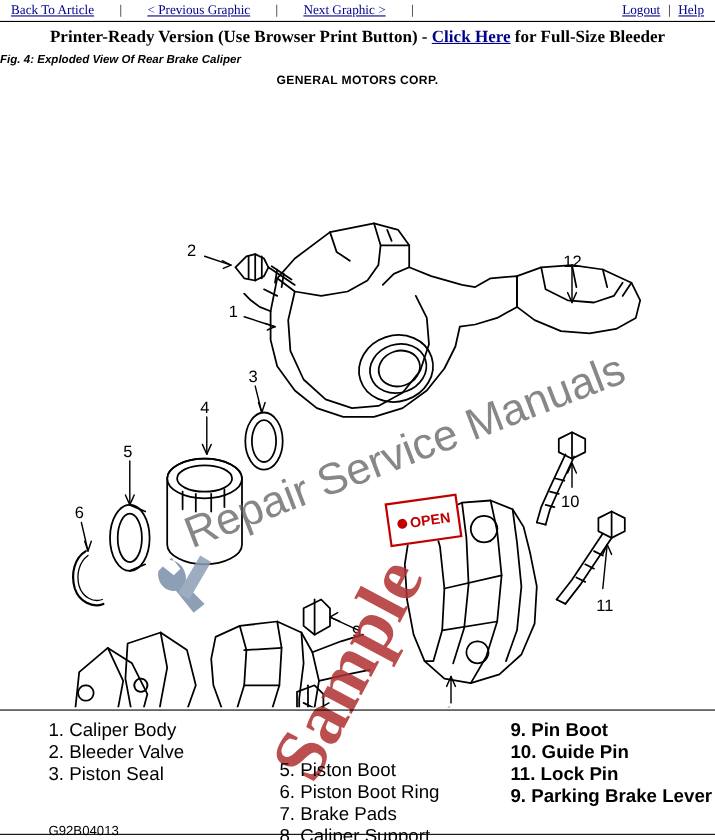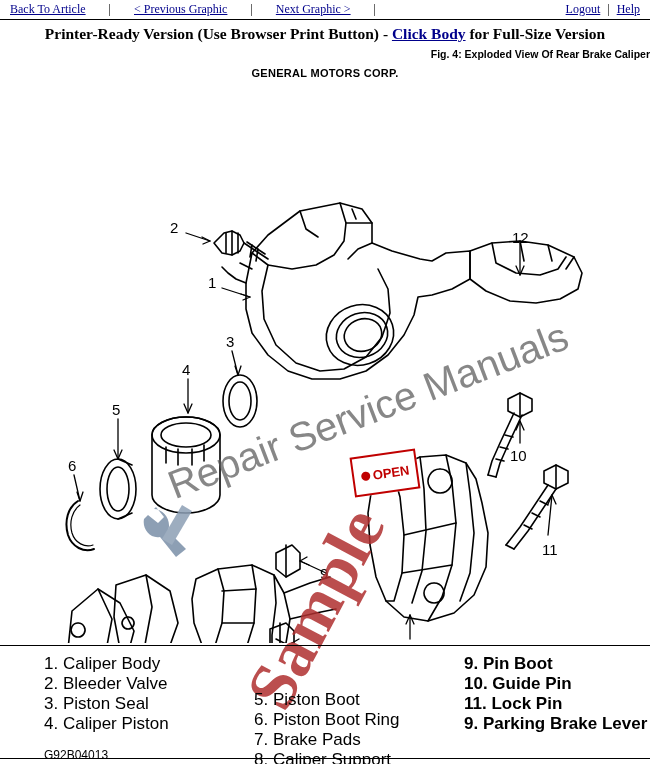--- a/index.html
+++ b/index.html
@@ -56,25 +56,26 @@
     font-size: 15.5px;
     padding-top: 5px;
     padding-bottom: 2px;
   }
   .printer-line .click {
     color: #00008B;
     text-decoration: underline;
     cursor: pointer;
   }
   .fig-line {
-    text-align: right;
+    text-align: left;
     font-family: "Liberation Sans", sans-serif;
     font-weight: bold;
     font-size: 10.5px;
     padding-top: 3px;
+    font-style: italic;
   }
   .corp-line {
     text-align: center;
     font-family: "Liberation Sans", sans-serif;
     font-weight: bold;
     font-size: 11px;
     letter-spacing: 0.3px;
     padding-top: 7px;
   }
 
@@ -203,21 +204,21 @@
     <span class="sep">|</span>
   </div>
   <div class="right">
     <span class="navlink">Logout</span>
     <span class="sep">|</span>
     <span class="navlink">Help</span>
   </div>
 </div>
 
 <div class="printer-line">
-  <span>Printer-Ready Version (Use Browser Print Button) - </span><span class="click">Click Body</span><span> for Full-Size Version</span>
+  <span>Printer-Ready Version (Use Browser Print Button) - </span><span class="click">Click Here</span><span> for Full-Size Bleeder</span>
 </div>
 <div class="fig-line">Fig. 4: Exploded View Of Rear Brake Caliper</div>
 <div class="corp-line">GENERAL MOTORS CORP.</div>
 
 <div class="figure">
 
   <svg width="650" height="560" viewBox="0 0 650 560">
     <g fill="none" stroke="#000" stroke-width="1.6" stroke-linejoin="round" stroke-linecap="round">
 
       <path d="M246,200 L252,170 L268,152 L300,128 L340,120 L362,126 L372,140
@@ -391,21 +392,20 @@
     <span>OPEN</span>
   </div>
 </div>
 
 <div class="legend">
   <div class="legend-cols">
     <div class="legend-col c1">
       <div class="legend-item">1. Caliper Body</div>
       <div class="legend-item">2. Bleeder Valve</div>
       <div class="legend-item">3. Piston Seal</div>
-      <div class="legend-item">4. Caliper Piston</div>
     </div>
     <div class="legend-col c2">
       <div class="legend-item">5. Piston Boot</div>
       <div class="legend-item">6. Piston Boot Ring</div>
       <div class="legend-item">7. Brake Pads</div>
       <div class="legend-item">8. Caliper Support</div>
     </div>
     <div class="legend-col c3">
       <div class="legend-item">9. Pin Boot</div>
       <div class="legend-item">10. Guide Pin</div>

